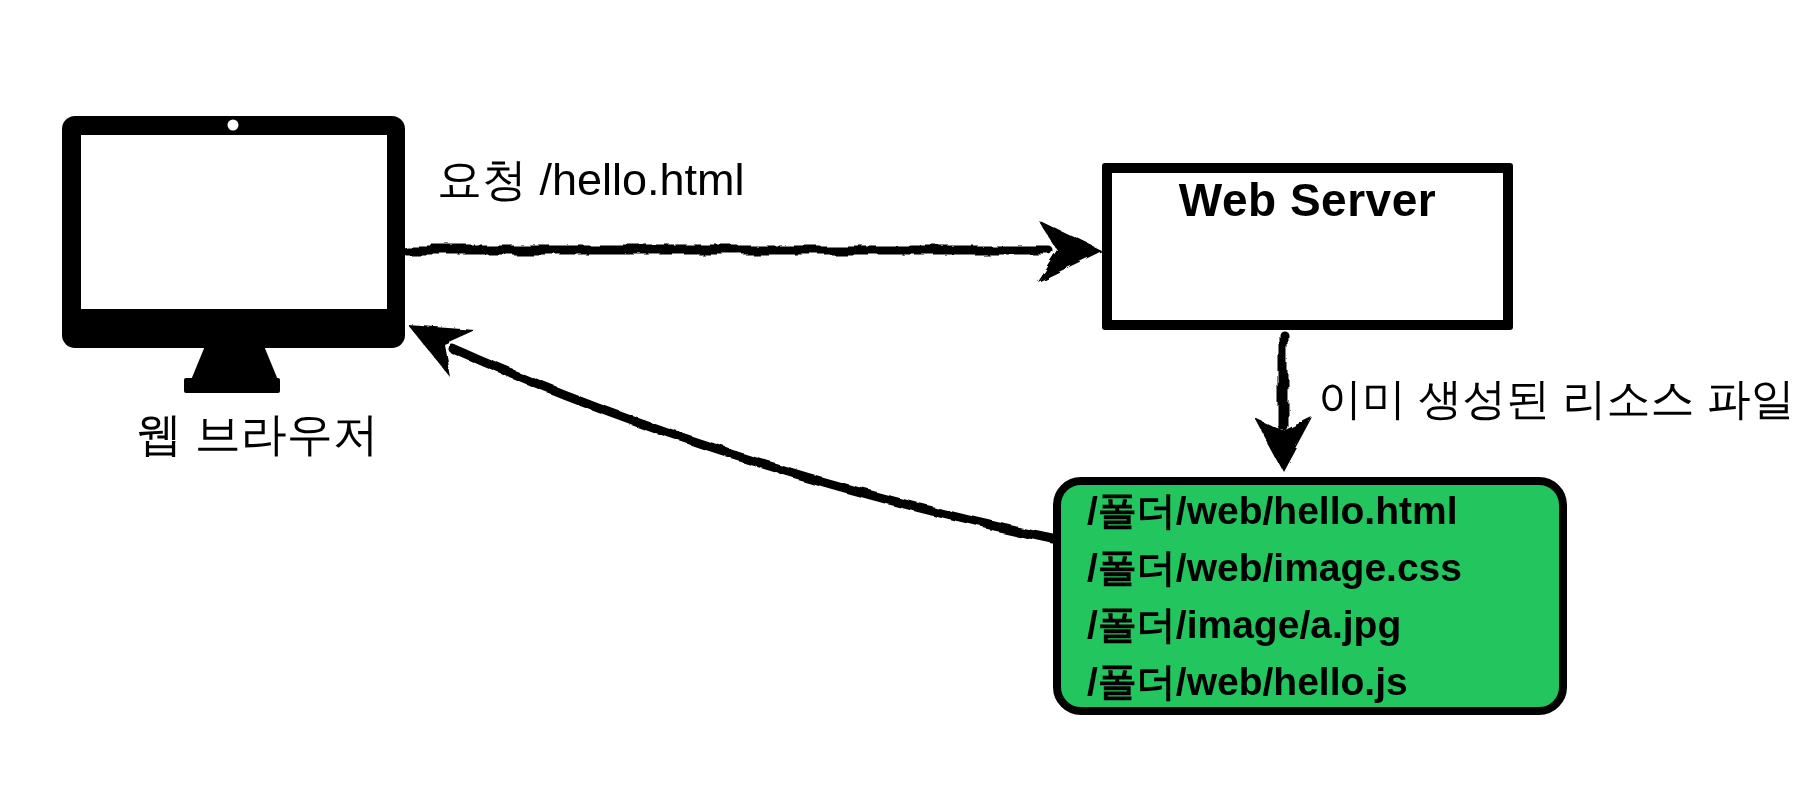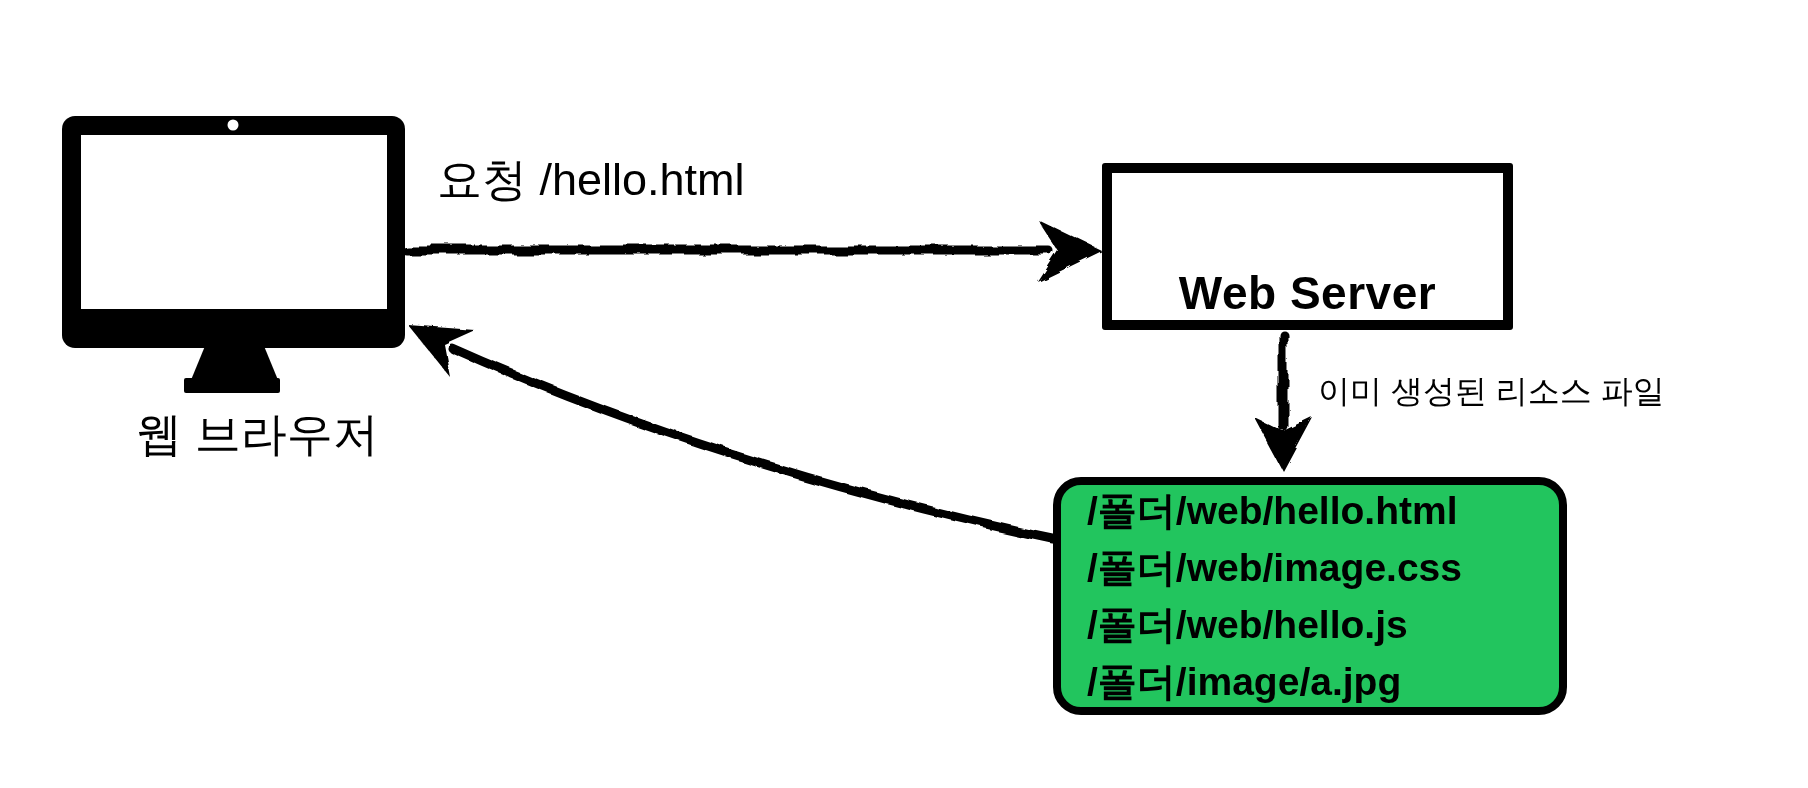--- a/index.html
+++ b/index.html
@@ -31,41 +31,41 @@
   .label-request {
     left: 437px;
     top: 150px;
     font-size: 45px;
     font-weight: 500;
     text-align: right;
   }
   .label-resource {
     left: 1318px;
     top: 370px;
-    font-size: 32px;
+    font-size: 44px;
     font-weight: 500;
   }
   .label-browser {
     left: 136px;
     top: 404px;
     font-size: 46px;
     font-weight: 500;
   }
   .server-box {
     position: absolute;
     left: 1102px;
     top: 163px;
     width: 411px;
     height: 167px;
     box-sizing: border-box;
     border: 10px solid #000;
     border-radius: 3px;
     background: #fff;
     display: flex;
-    align-items: flex-end;
+    align-items: flex-start;
     justify-content: center;
     font-size: 46px;
     font-weight: bold;
     letter-spacing: 0.5px;
   }
   .file-box {
     position: absolute;
     left: 1053px;
     top: 477px;
     width: 514px;
@@ -126,21 +126,21 @@
     </g>
   </svg>
 
   <div class="server-box">
     <span>Web Server</span>
   </div>
 
   <div class="file-box">
     <div class="file-line">/폴더/web/hello.html</div>
     <div class="file-line">/폴더/web/image.css</div>
+    <div class="file-line">/폴더/image/a.jpg</div>
     <div class="file-line">/폴더/web/hello.js</div>
-    <div class="file-line">/폴더/image/a.jpg</div>
   </div>
 
   <div class="label label-request">요청 /hello.html</div>
   <div class="label label-resource">이미 생성된 리소스 파일</div>
   <div class="label label-browser">웹 브라우저</div>
 
 </div>
 
 </body></html>

